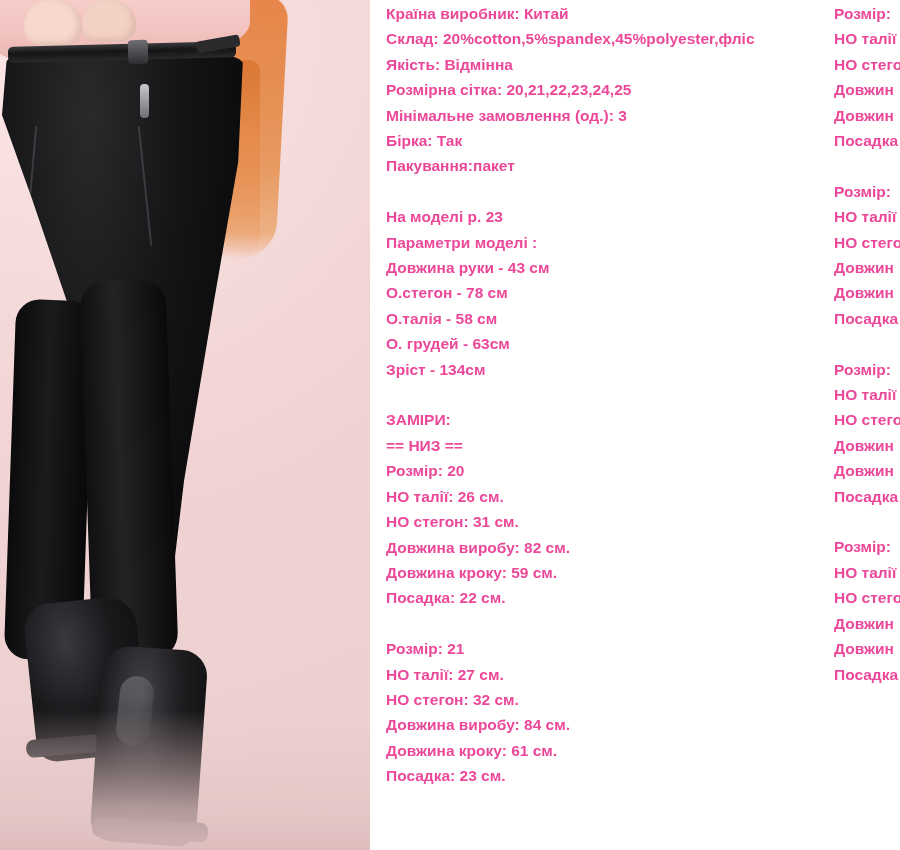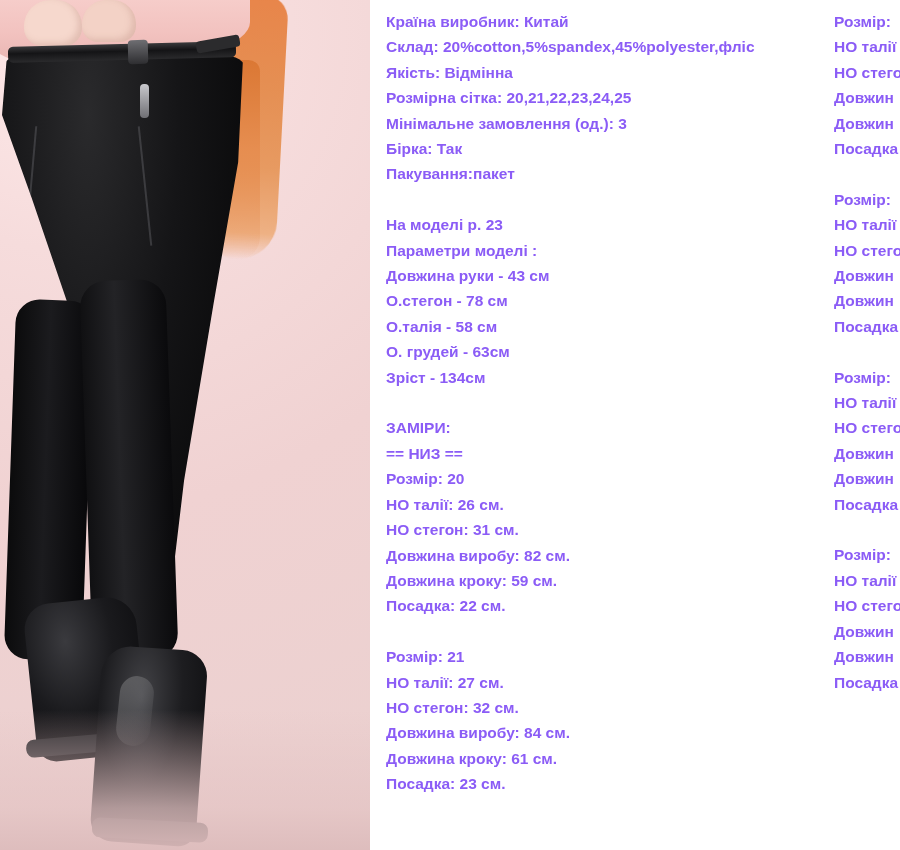--- a/index.html
+++ b/index.html
@@ -240,26 +240,25 @@
     height: 70px;
     background: linear-gradient(120deg, rgba(255,255,255,.22), rgba(255,255,255,0));
     border-radius: 20px;
     transform: rotate(6deg);
   }
 
   
   .col {
     position: absolute;
     top: 0;
-    color: #8b5cf6;
+    color: #ec4899;
     font-weight: bold;
     font-size: 15.5px;
     line-height: 25.4px;
     white-space: pre;
-    margin-top: 8px;
   }
   .col-mid {
     left: 386px;
     top: 1px;
     width: 448px;
   }
   .col-right {
     left: 834px;
     top: 1px;
     width: 120px;

